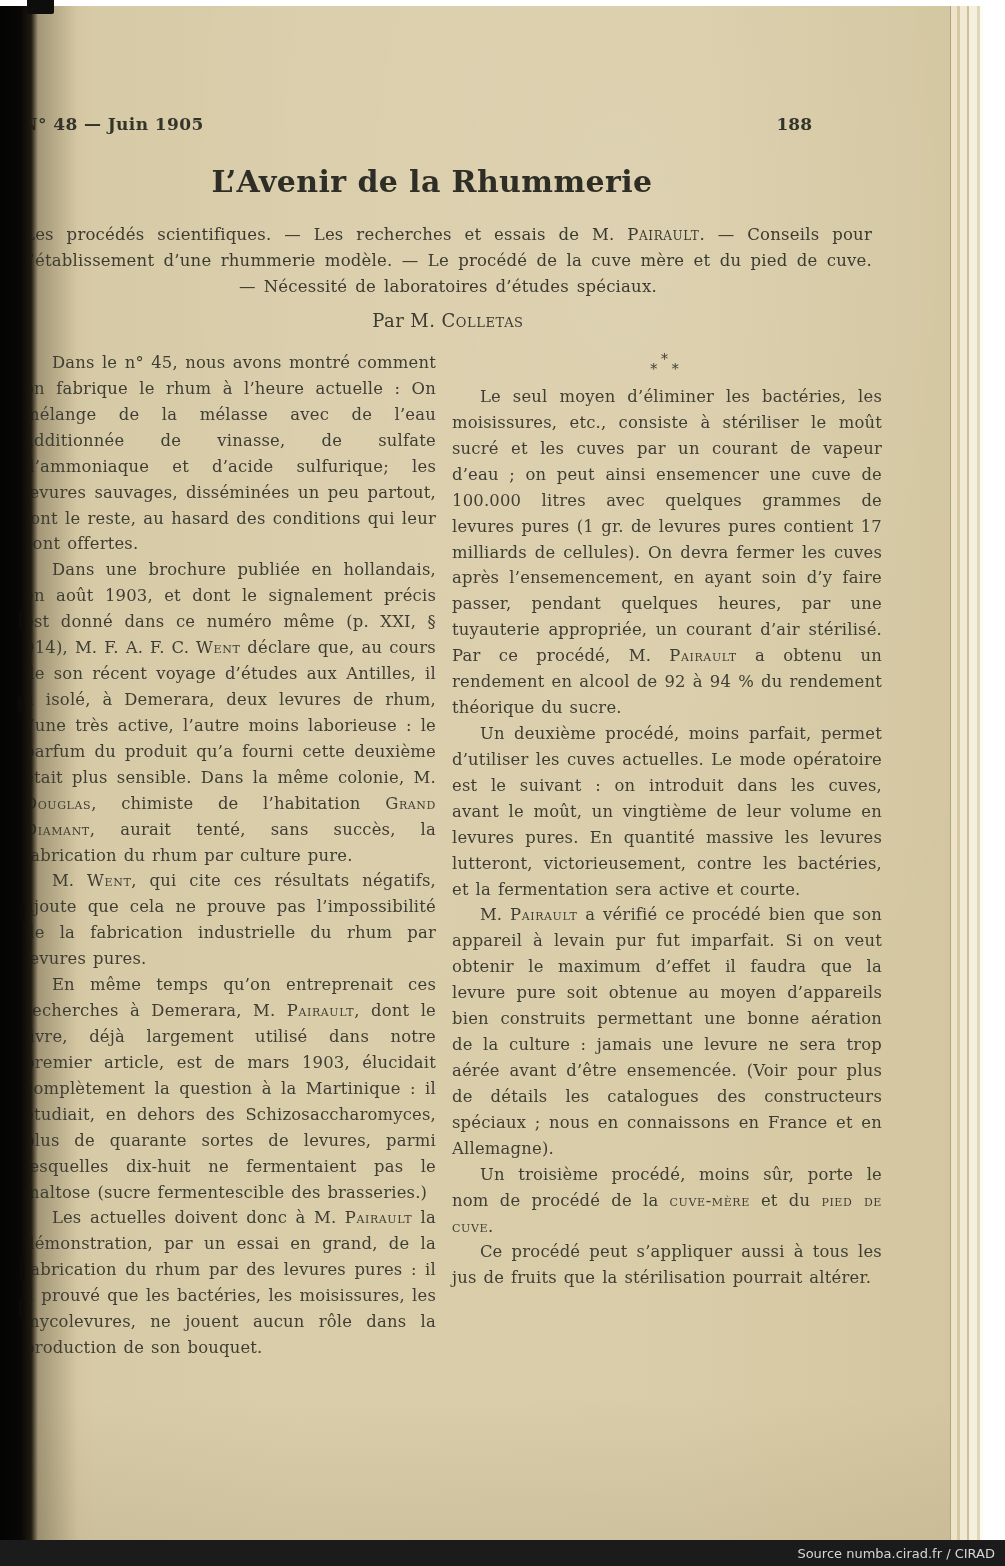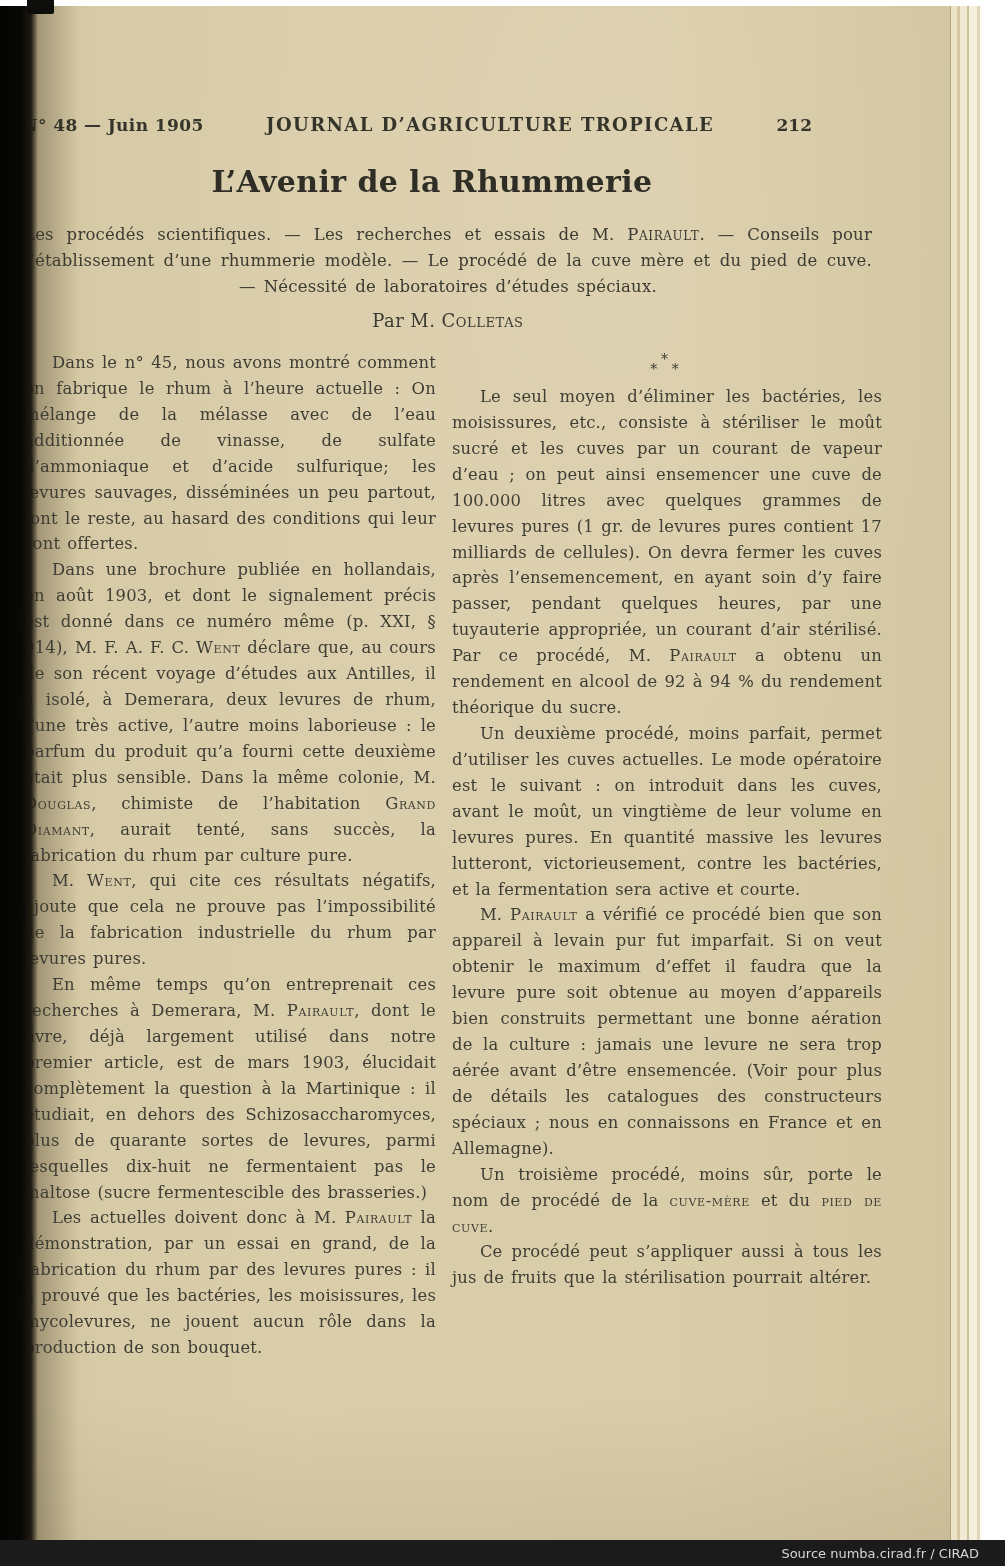--- a/index.html
+++ b/index.html
@@ -84,34 +84,33 @@
     white-space:pre;text-align:center;color:#3f3e34;
     font-size:14px;line-height:10px;letter-spacing:5px;
     margin:4px 0 10px 0;
   }
 
   .footer{
     position:absolute;left:0;bottom:0;width:1005px;height:26px;
     background:#1b1b1b;color:#d6d6d6;
     font-family:"DejaVu Sans","Liberation Sans",sans-serif;font-size:13px;
     display:flex;align-items:center;justify-content:flex-end;
-    padding-right:26px;box-sizing:border-box;
+    padding-right:10px;box-sizing:border-box;
   }
 </style>
 </head>
 <body>
 
 <div class="stage">
 
   <div class="page">
 
     <div class="header">
       <span class="header-issue">N° 48 — Juin 1905</span>
-      <span class="header-journal">JOURNAL D’AGRICULTURE TROPICALE</span>
-      <span class="header-page">212</span>
+      <span class="header-page">188</span>
     </div>
 
     <h1 class="title">L’Avenir de la Rhummerie</h1>
 
     <div class="abstract"><span>Les procédés scientifiques. — Les recherches et essais de M. </span><span class="sc">Pairault</span><span>. — Conseils pour l’établissement d’une rhummerie modèle. — Le procédé de la cuve mère et du pied de cuve. — Nécessité de laboratoires d’études spéciaux.</span></div>
 
     <div class="byline"><span>Par M. </span><span class="sc">Colletas</span></div>
 
     <div class="columns">
       <div class="col-left">

